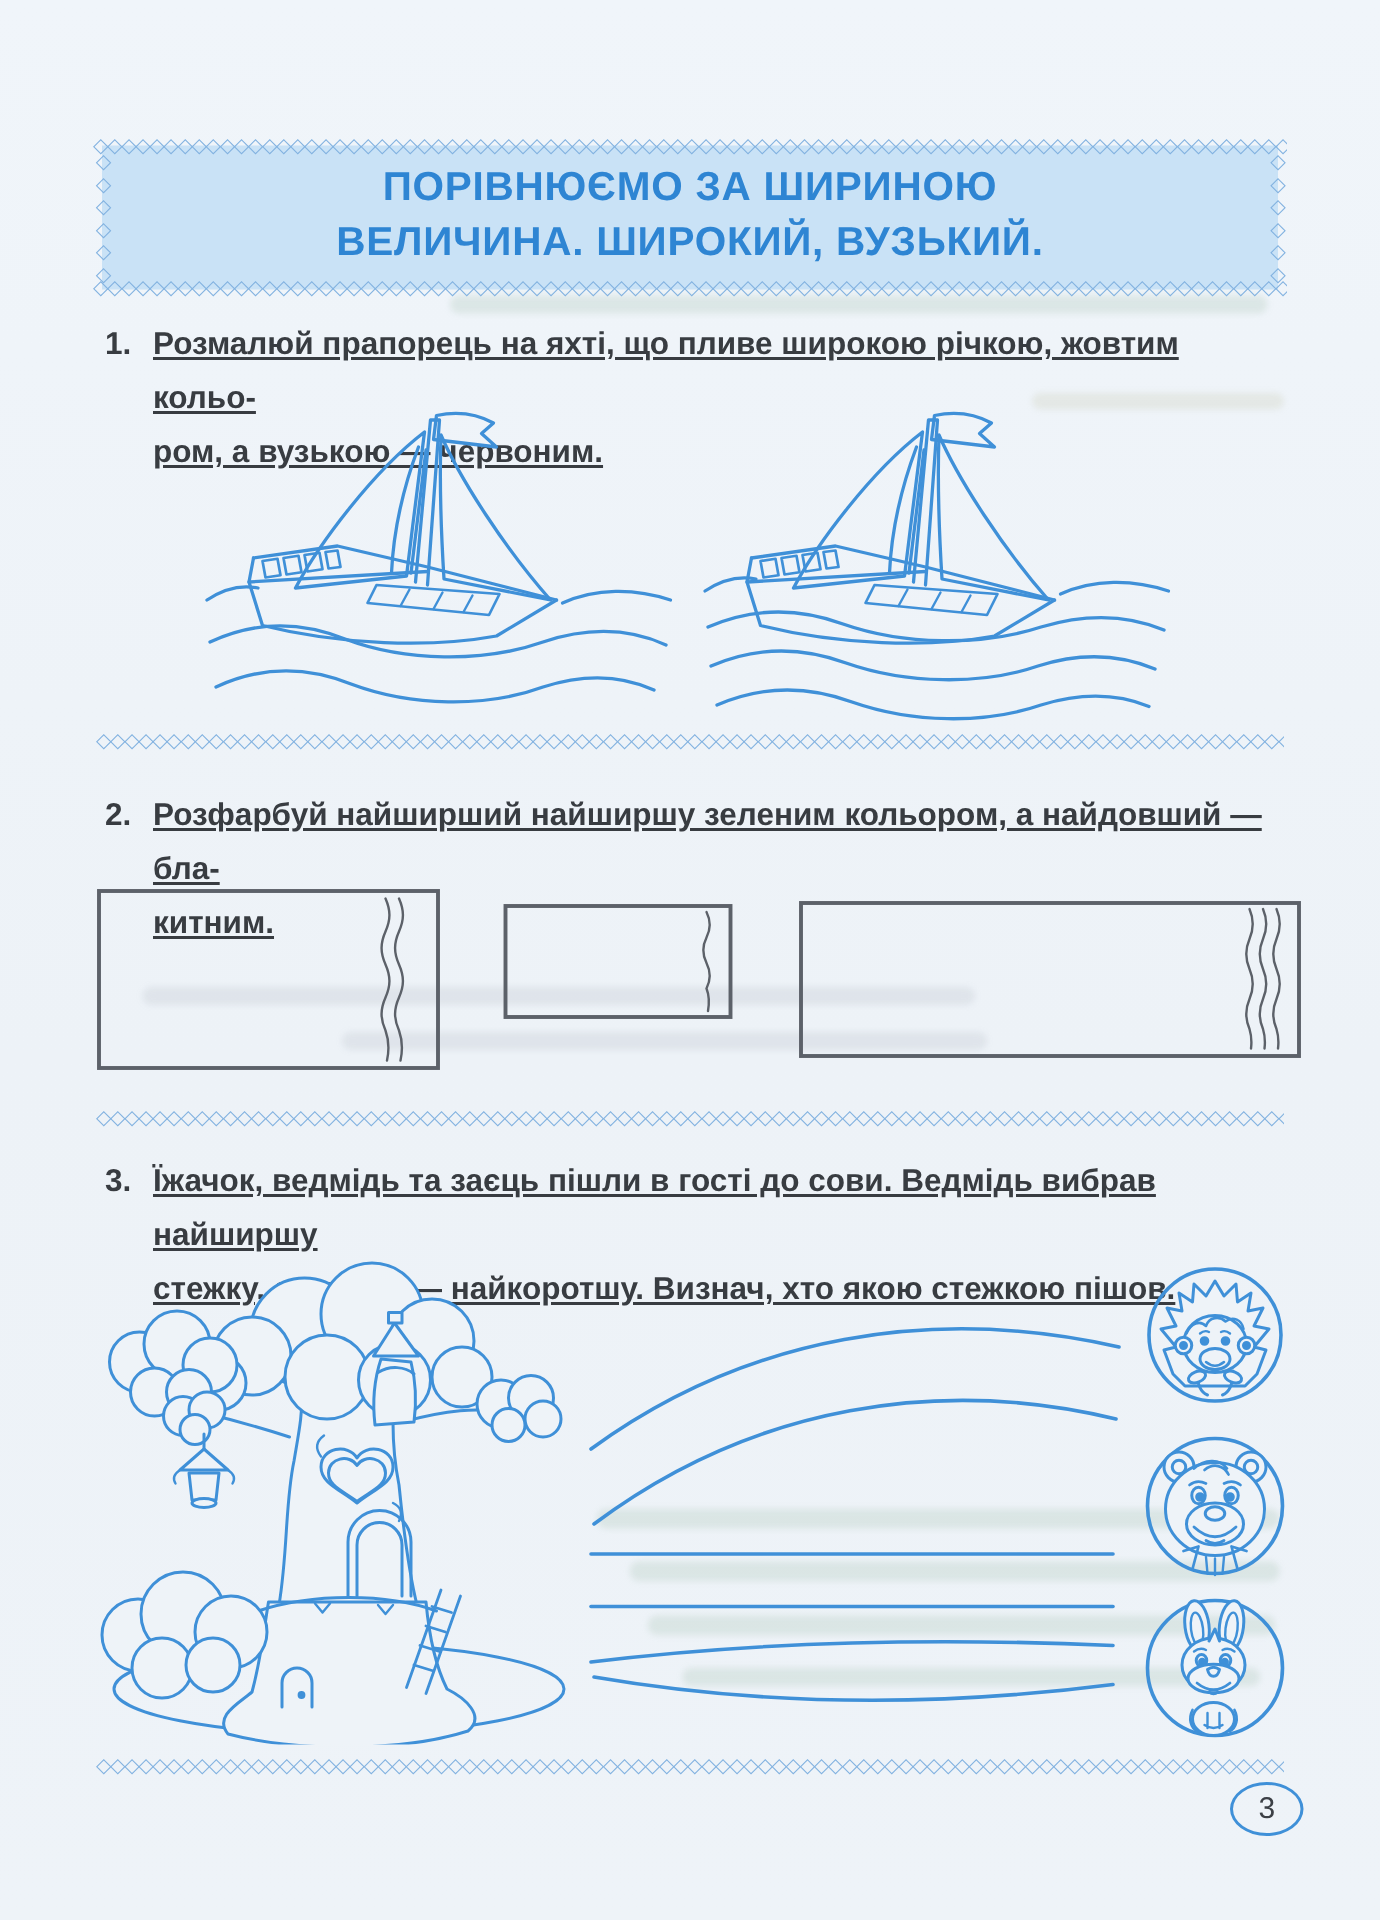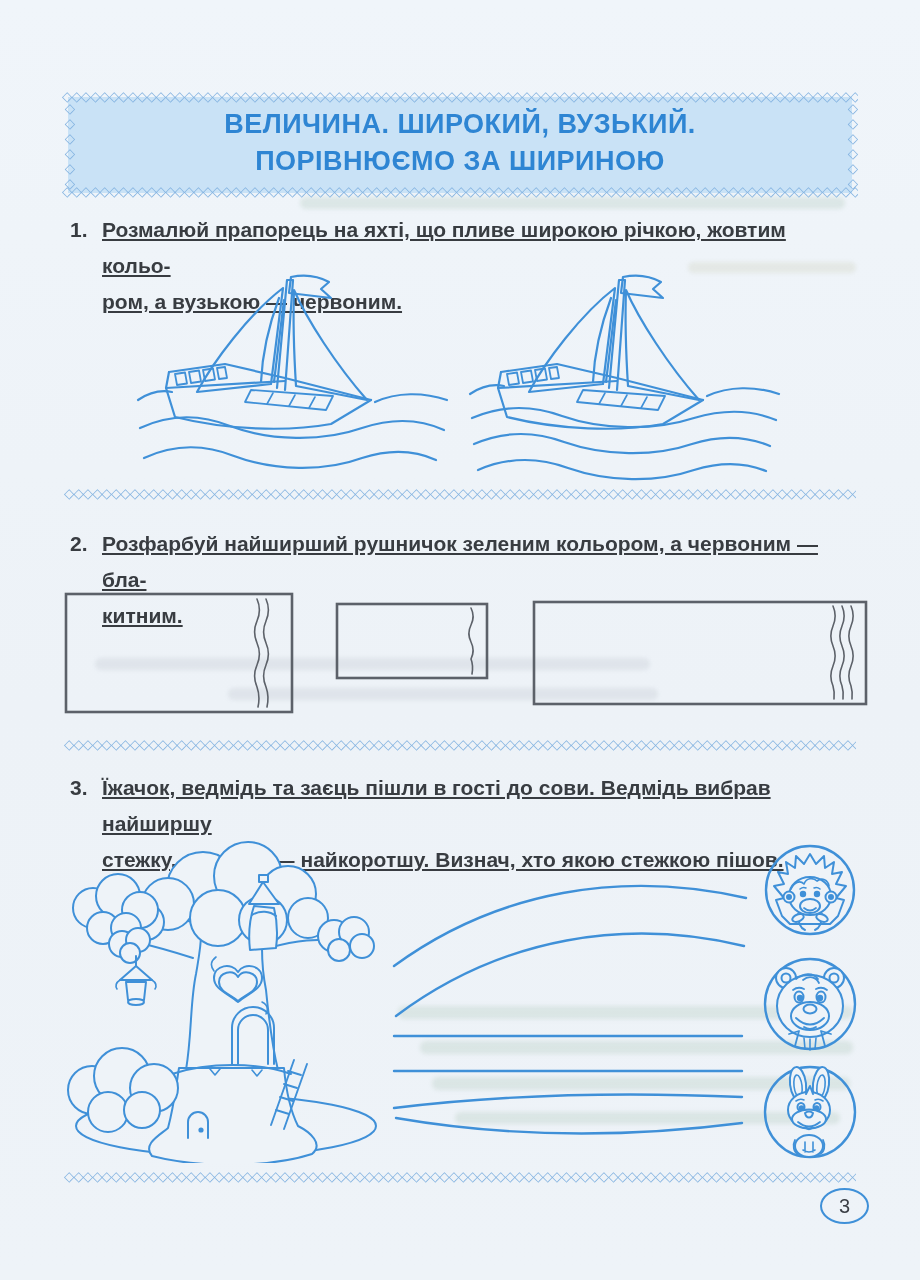--- a/index.html
+++ b/index.html
@@ -56,22 +56,22 @@
   <div class="bleed g" style="left:420px;top:1041px;width:433px;height:13px;"></div>
   <div class="bleed g" style="left:432px;top:1077px;width:418px;height:13px;"></div>
   <div class="bleed g" style="left:455px;top:1112px;width:385px;height:12px;"></div>
 
   <div class="banner">
     <div class="diamond-h bt">◇◇◇◇◇◇◇◇◇◇◇◇◇◇◇◇◇◇◇◇◇◇◇◇◇◇◇◇◇◇◇◇◇◇◇◇◇◇◇◇◇◇◇◇◇◇◇◇◇◇◇◇◇◇◇◇◇◇◇◇◇◇◇◇◇◇◇◇◇◇◇◇◇◇◇◇◇◇◇◇◇◇◇◇◇◇◇◇◇◇◇◇◇◇◇◇◇◇◇◇◇◇◇◇◇◇◇◇◇◇◇◇◇◇◇◇◇◇◇◇◇◇◇◇◇◇◇◇◇◇</div>
     <div class="diamond-h bb">◇◇◇◇◇◇◇◇◇◇◇◇◇◇◇◇◇◇◇◇◇◇◇◇◇◇◇◇◇◇◇◇◇◇◇◇◇◇◇◇◇◇◇◇◇◇◇◇◇◇◇◇◇◇◇◇◇◇◇◇◇◇◇◇◇◇◇◇◇◇◇◇◇◇◇◇◇◇◇◇◇◇◇◇◇◇◇◇◇◇◇◇◇◇◇◇◇◇◇◇◇◇◇◇◇◇◇◇◇◇◇◇◇◇◇◇◇◇◇◇◇◇◇◇◇◇◇◇◇◇</div>
     <div class="diamond-v bl">◇◇◇◇◇◇◇◇◇◇◇◇</div>
     <div class="diamond-v br">◇◇◇◇◇◇◇◇◇◇◇◇</div>
     <div class="banner-title">
+      <div>ПОРІВНЮЄМО ЗА ШИРИНОЮ</div>
       <div>ВЕЛИЧИНА. ШИРОКИЙ, ВУЗЬКИЙ.</div>
-      <div>ПОРІВНЮЄМО ЗА ШИРИНОЮ</div>
     </div>
   </div>
 
   <div class="task" style="top:212px;">
     <span class="num">1.</span>
     <div class="txt">Розмалюй прапорець на яхті, що пливе широкою річкою, жовтим кольо-
 ром, а вузькою — червоним.</div>
   </div>
 
   <svg class="art" style="left:130px;top:268px;" width="340" height="235" viewBox="0 0 330 235" fill="none" stroke="currentColor" stroke-width="2.2" stroke-linecap="round" stroke-linejoin="round">
@@ -134,21 +134,21 @@
       <path d="M5,150 c30,-13 60,-13 90,-2 c40,14 92,15 132,2 c30,-9 58,-8 82,2"></path>
       <path d="M7,176 c30,-13 60,-13 90,-2 c40,14 90,15 128,2 c28,-9 54,-8 78,2"></path>
       <path d="M11,202 c30,-13 60,-13 90,-2 c40,14 88,15 126,2 c26,-8 50,-8 72,1"></path>
     </g>
   </svg>
 
   <div class="diamond-h divider" style="top:487px;">◇◇◇◇◇◇◇◇◇◇◇◇◇◇◇◇◇◇◇◇◇◇◇◇◇◇◇◇◇◇◇◇◇◇◇◇◇◇◇◇◇◇◇◇◇◇◇◇◇◇◇◇◇◇◇◇◇◇◇◇◇◇◇◇◇◇◇◇◇◇◇◇◇◇◇◇◇◇◇◇◇◇◇◇◇◇◇◇◇◇◇◇◇◇◇◇◇◇◇◇◇◇◇◇◇◇◇◇◇◇◇◇◇◇◇◇◇◇◇◇◇◇◇◇◇◇◇◇◇◇</div>
 
   <div class="task" style="top:526px;">
     <span class="num">2.</span>
-    <div class="txt">Розфарбуй найширший рушничок зеленим кольором, а червоним — бла-
+    <div class="txt">Розфарбуй найширший найширшу зеленим кольором, а найдовший — бла-
 китним.</div>
   </div>
 
   <svg class="towel-art" style="left:64px;top:592px;" width="230" height="122" viewBox="0 0 230 122" fill="none" stroke="currentColor" stroke-linecap="round">
     <rect x="2" y="2" width="226" height="118" stroke-width="2.6"></rect>
     <path stroke-width="1.6" d="M193,7 c3.5,8 3.5,14 0,22 c-3.5,8 -3.5,14 0,22 c3.5,8 3.5,14 0,22 c-3.5,8 -3.5,14 0,22 c2.5,7 2.5,13 1,20"></path>
     <path stroke-width="1.6" d="M202,7 c3.5,8 3.5,14 0,22 c-3.5,8 -3.5,14 0,22 c3.5,8 3.5,14 0,22 c-3.5,8 -3.5,14 0,22 c2.5,7 2.5,13 1,20"></path>
   </svg>
   <svg class="towel-art" style="left:335px;top:602px;" width="154" height="78" viewBox="0 0 154 78" fill="none" stroke="currentColor" stroke-linecap="round">
     <rect x="2" y="2" width="150" height="74" stroke-width="2.6"></rect>

